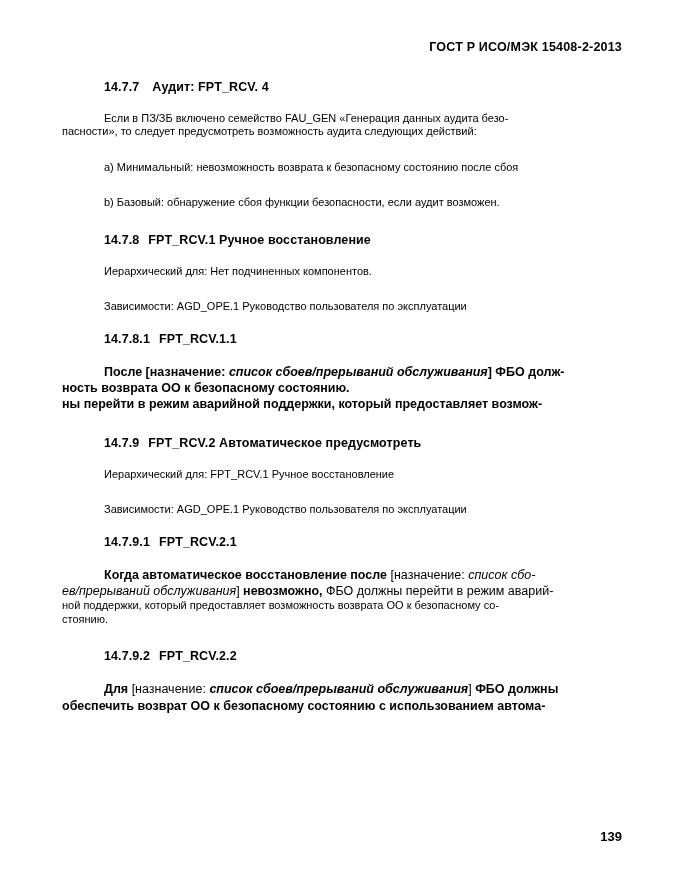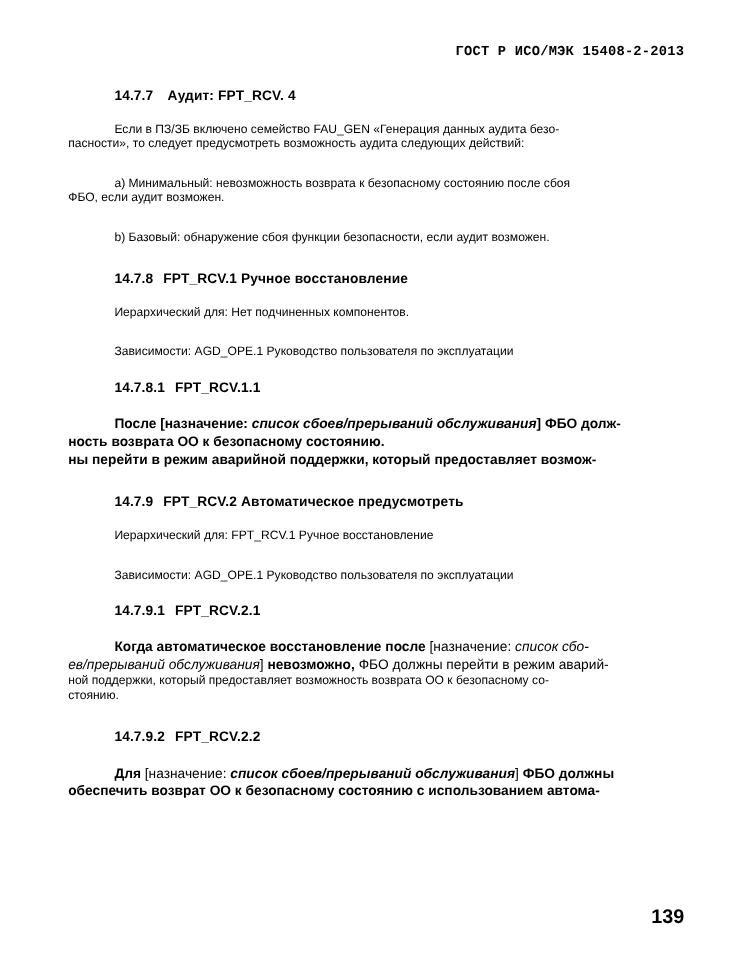--- a/index.html
+++ b/index.html
@@ -22,21 +22,20 @@
     box-sizing: border-box;
     padding: 40px 58px 40px 62px;
   }
   .header {
     text-align: right;
     font-size: 12.5px;
     font-weight: bold;
     letter-spacing: 0.2px;
     margin: 0 0 26px 0;
     padding-right: 0px;
-    font-family: Liberation Mono, monospace;
   }
   .clause-head {
     font-size: 12.5px;
     font-weight: bold;
     margin: 0 0 14px 0;
     padding-left: 42px;
     letter-spacing: 0.1px;
   }
   .clause-head .num {
     display: inline;
@@ -68,21 +67,21 @@
   .ital {
     font-style: italic;
   }
   .reg {
     font-weight: normal;
   }
   .page-number {
     position: absolute;
     right: 58px;
     bottom: 36px;
-    font-size: 18px;
+    font-size: 13px;
     font-weight: bold;
   }
   .spacer-a { height: 5px; }
 </style>
 </head>
 <body>
 
 <div class="page">
 
   <div class="header">ГОСТ Р ИСО/МЭК 15408-2-2013</div>
@@ -93,23 +92,20 @@
 
   <p class="body">
     <span>Если в ПЗ/ЗБ включено семейство FAU_GEN «Генерация данных аудита безо-</span>
   </p>
   <p class="body" style="text-indent:0; margin-top:-22px;">
     <span>пасности», то следует предусмотреть возможность аудита следующих действий:</span>
   </p>
 
   <p class="body">
     <span>a) Минимальный: невозможность возврата к безопасному состоянию после сбоя</span>
-  </p>
-  <p class="body" style="text-indent:0; margin-top:-22px;">
-    <span>ФБО, если аудит возможен.</span>
   </p>
 
   <p class="body">
     <span>b) Базовый: обнаружение сбоя функции безопасности, если аудит возможен.</span>
   </p>
 
   <div class="spacer-a"></div>
 
   <div class="clause-head">
     <span class="num">14.7.8</span><span class="gap-sm"></span><span>FPT_RCV.1 Ручное восстановление</span>

